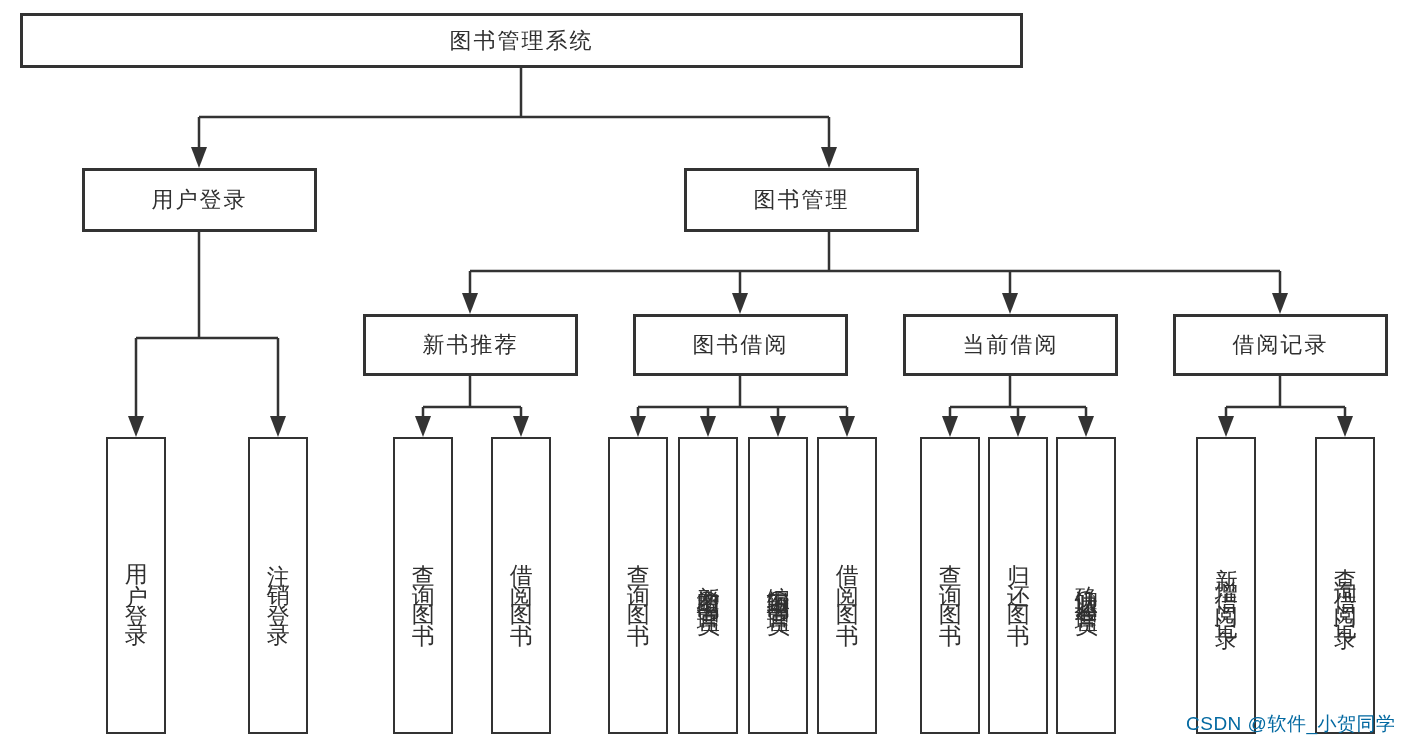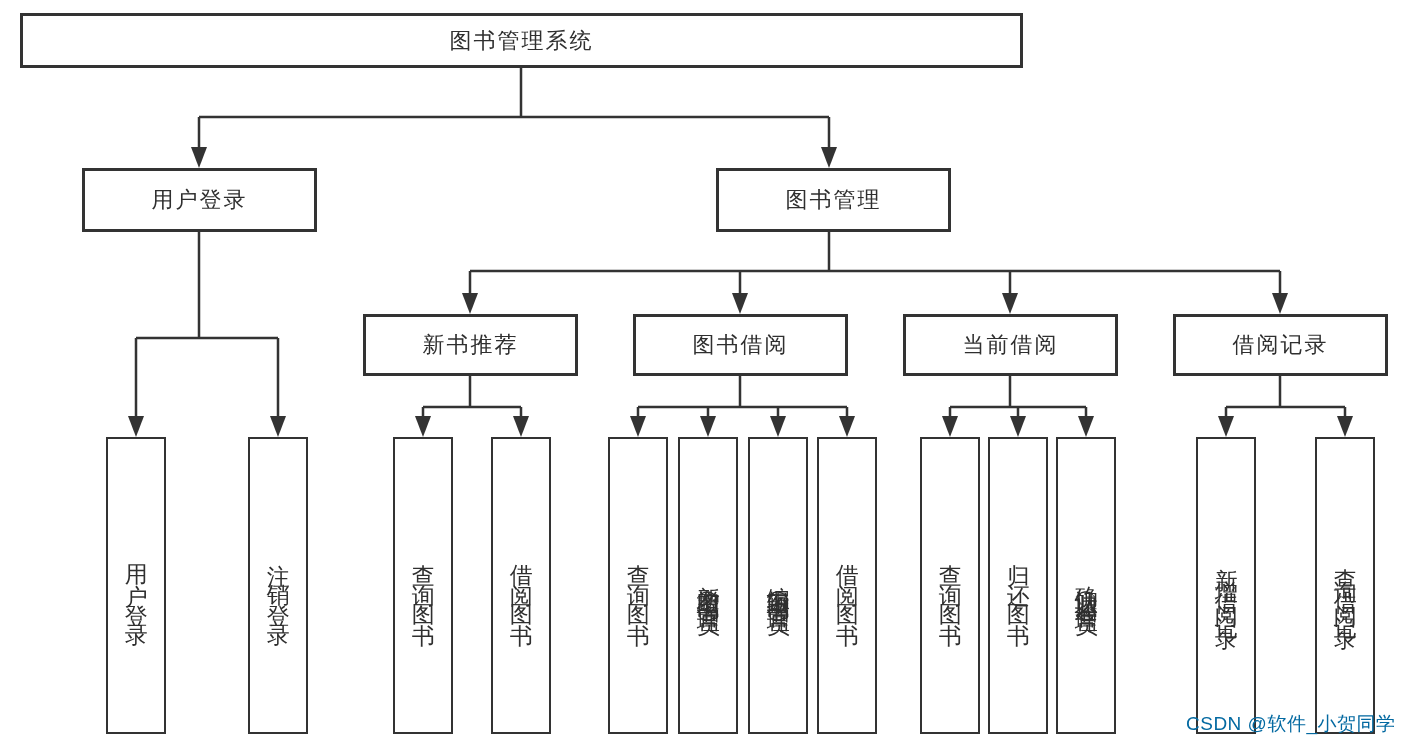--- a/index.html
+++ b/index.html
@@ -79,21 +79,21 @@
     </g>
   </svg>
 
   <div class="box root">
     <span class="h-label">图书管理系统</span>
   </div>
 
   <div class="box lvl2" style="left:82px">
     <span class="h-label">用户登录</span>
   </div>
-  <div class="box lvl2" style="left:716px">
+  <div class="box lvl2" style="left:684px">
     <span class="h-label">图书管理</span>
   </div>
 
   <div class="box lvl3" style="left:363px">
     <span class="h-label">新书推荐</span>
   </div>
   <div class="box lvl3" style="left:633px">
     <span class="h-label">图书借阅</span>
   </div>
   <div class="box lvl3" style="left:1173px">

